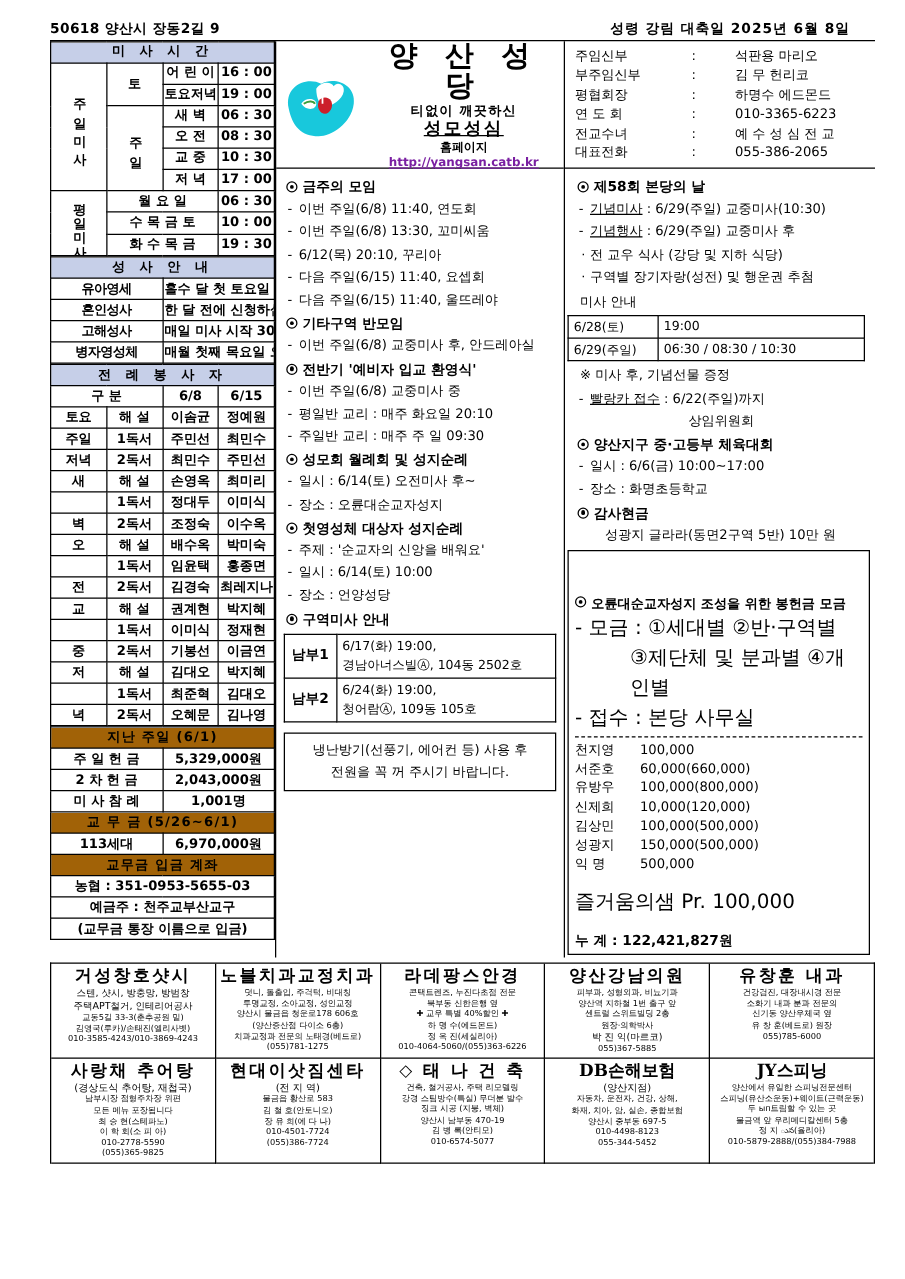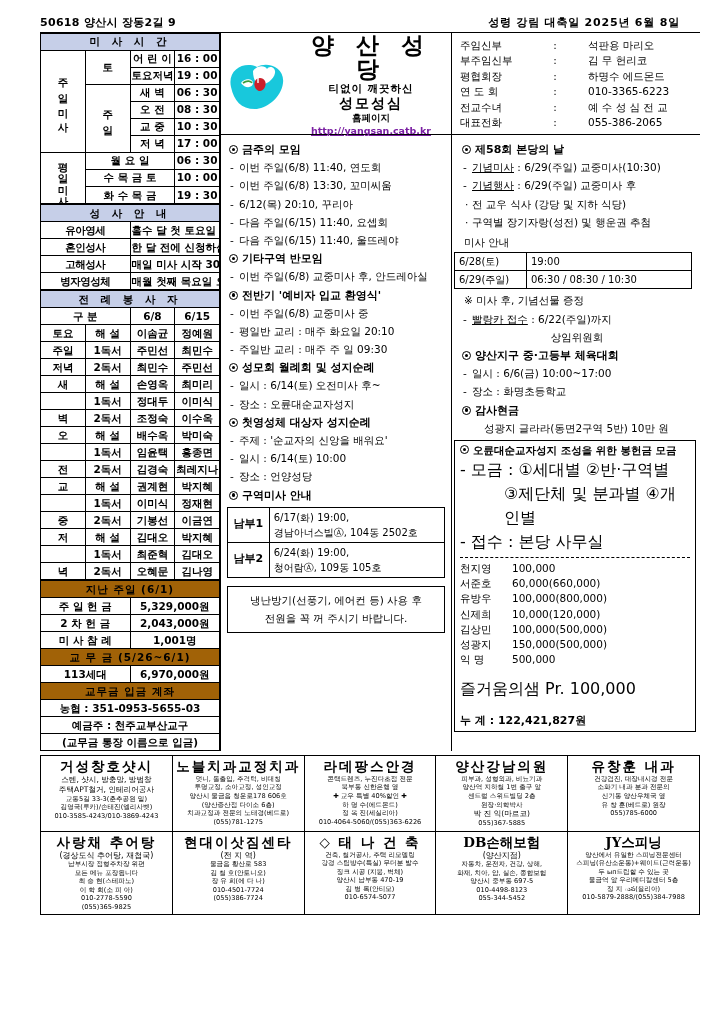--- a/index.html
+++ b/index.html
@@ -52,21 +52,21 @@
   .vert { font-size: 10px; letter-spacing: 0; line-height: 1.0; }
   .tiny { font-size: 6.2px; font-weight: bold; line-height: 1.0; letter-spacing: -0.5px; }
   .rt { text-align: right; padding-right: 3px; }
 
   
   .logoblk { display: flex; align-items: center; padding: 4px 2px 2px 2px; height: 102px; border-bottom: 1.4px solid #000;}
   .logomark { width: 70px; height: 56px; flex: 0 0 70px; position: relative; }
   .logotext { flex: 1; text-align: center; }
   .ptitle { font-size: 23px; font-weight: bold; letter-spacing: 7px; line-height: 1.05; }
   .psub1 { font-size: 10.5px; font-weight: bold; letter-spacing: 1px; margin-top: 1px;}
-  .psub2 { font-size: 14px; font-weight: bold; letter-spacing: 2px; line-height: 1.1;}
+  .psub2 { font-size: 14px; font-weight: bold; letter-spacing: 2px; line-height: 1.1; text-decoration: underline;}
   .phome { font-size: 9.5px; font-weight: bold; margin-top: 1px;}
   .phome a { color: #7a1fa2; text-decoration: underline; }
 
   
   .contacts { padding: 5px 4px 3px 8px; height: 102px; border-bottom: 1.4px solid #000;}
   .crow { display: flex; font-size: 10.5px; font-weight: normal; line-height: 1.47; gap: 28px; }
   .ckey { width: 62px; display: flex; justify-content: space-between; }
   .ccol { width: 10px; text-align: center; }
   .cval { flex: 1; }
 
@@ -91,21 +91,21 @@
     font-size: 10.5px; text-align: center; padding: 5px 2px; line-height: 1.7;
   }
 
   
   .mi { border-collapse: collapse; width: 96%; margin: 2px 0 2px 2px; table-layout: fixed;}
   .mi td { border: 1px solid #000; font-size: 10px; padding: 1px 4px; height: 18px;}
   .mi td.c1 { width: 72px; }
 
   
   .offbox { border: 1.2px solid #000; margin: 4px 4px 2px 2px; padding: 3px 5px; }
-  .offhead { font-size: 10.5px; font-weight: bold; display: flex; align-items: baseline; }
+  .offhead { font-size: 10.5px; font-weight: bold; display: flex; align-items: baseline; margin-top: 32px; }
   .offline { font-size: 16px; line-height: 1.5; }
   .dash { border-top: 1px dashed #000; margin: 3px 0 3px 0; }
   .odonor { font-size: 10.5px; line-height: 1.45; display: flex; }
   .odonor .nm { width: 52px; }
   .ototal { font-size: 11px; font-weight: bold; margin-top: 12px; }
 
   
   .ads { margin: 4px 24px 0 40px; border: 1.4px solid #000; border-bottom: none; }
   .adrow { display: flex; }
   .adcell { flex: 1 1 0; border-right: 1px solid #000; border-bottom: 1.4px solid #000; padding: 2px 2px 3px 2px; text-align: center; overflow: hidden; }

